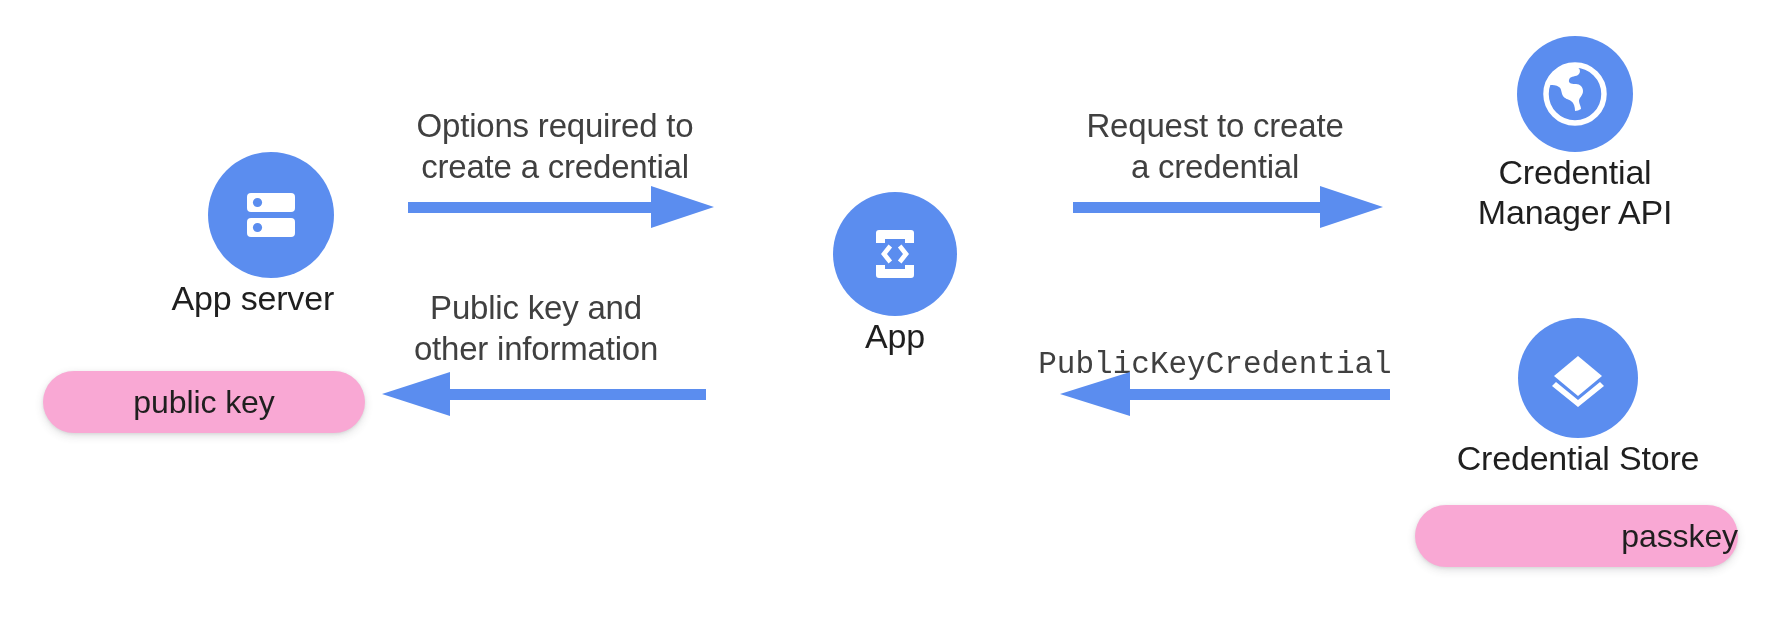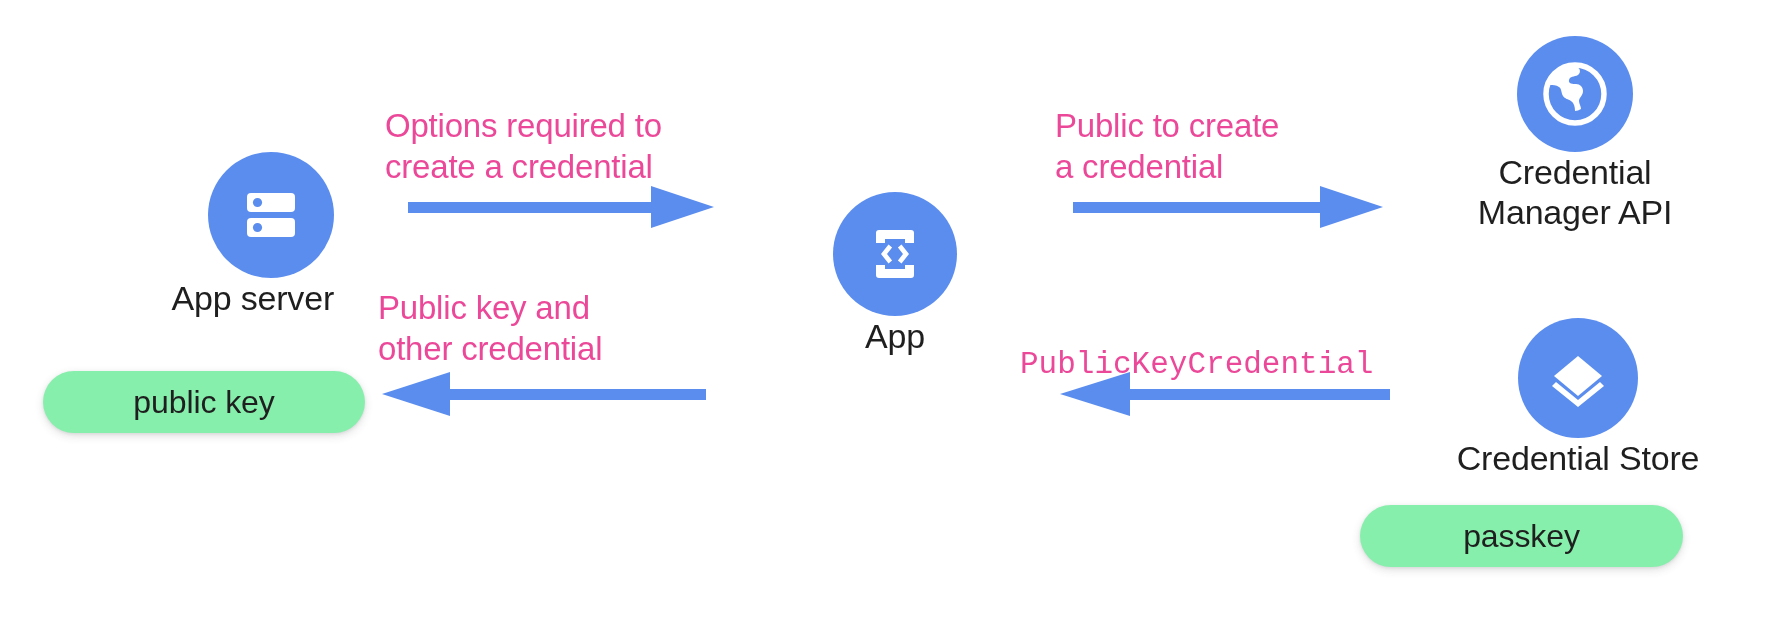--- a/index.html
+++ b/index.html
@@ -41,42 +41,43 @@
     font-size: 34px;
     line-height: 1.18;
     letter-spacing: -0.2px;
     white-space: pre-line;
     font-weight: 400;
   }
 
   
   .pill {
     position: absolute;
-    background: #86efac;
+    background: #f9a8d4;
     border-radius: 999px;
     display: flex;
     align-items: center;
     justify-content: center;
     color: #1f1f1f;
     font-size: 32px;
     letter-spacing: -0.1px;
     box-shadow: 0 3px 9px rgba(60, 64, 67, 0.16),
                 0 1px 3px rgba(60, 64, 67, 0.10);
   }
 
   
   .arrow {
     position: absolute;
     display: block;
   }
 
   
   .edge-label {
     position: absolute;
-    color: #ec4899;
+    text-align: center;
+    color: #404040;
     font-size: 33px;
     line-height: 1.25;
     letter-spacing: -0.2px;
     white-space: pre-line;
   }
   .edge-label.mono {
     font-family: "Liberation Mono", "DejaVu Sans Mono", monospace;
     font-size: 31px;
     letter-spacing: 0px;
     margin-top: 16px;
@@ -105,40 +106,40 @@
 
   <div class="edge-label" style="left:385px; top:105px; width:340px;">Options required to
 create a credential</div>
 
   <svg class="arrow" style="left:408px; top:186px;" width="306" height="42" viewBox="0 0 306 42">
     <rect x="0" y="16" width="252" height="11" fill="#5b8def"></rect>
     <polygon points="243,0 306,21 243,42" fill="#5b8def"></polygon>
   </svg>
 
   <div class="edge-label" style="left:378px; top:287px; width:316px;">Public key and
-other credential</div>
+other information</div>
 
   <svg class="arrow" style="left:382px; top:372px;" width="324" height="44" viewBox="0 0 324 44">
     <rect x="64" y="17" width="260" height="11" fill="#5b8def"></rect>
     <polygon points="0,22 68,0 68,44" fill="#5b8def"></polygon>
   </svg>
 
   <div class="node" style="left:790px; top:192px; width:210px;justify-content:flex-end;">
     <div class="circle" style="width:124px; height:124px;">
       <svg width="64" height="64" viewBox="0 0 64 64" aria-hidden="true">
         <path d="M16 8 h32 a3 3 0 0 1 3 3 v10 h-9 v-4 h-20 v4 h-9 v-10 a3 3 0 0 1 3-3 z" fill="#ffffff"></path>
         <path d="M13 43 h9 v4 h20 v-4 h9 v10 a3 3 0 0 1 -3 3 h-32 a3 3 0 0 1 -3 -3 z" fill="#ffffff"></path>
         <path d="M25.5 22.5 L18 32 l7.5 9.5 l3.6 -2.9 L24 32 l5.1 -6.6 z" fill="#ffffff"></path>
         <path d="M38.5 22.5 L46 32 l-7.5 9.5 l-3.6 -2.9 L40 32 l-5.1 -6.6 z" fill="#ffffff"></path>
       </svg>
     </div>
     <div class="node-label">App</div>
   </div>
 
-  <div class="edge-label" style="left:1055px; top:105px; width:320px;">Public to create
+  <div class="edge-label" style="left:1055px; top:105px; width:320px;">Request to create
 a credential</div>
 
   <svg class="arrow" style="left:1073px; top:186px;" width="310" height="42" viewBox="0 0 310 42">
     <rect x="0" y="16" width="256" height="11" fill="#5b8def"></rect>
     <polygon points="247,0 310,21 247,42" fill="#5b8def"></polygon>
   </svg>
 
   <div class="edge-label mono" style="left:1020px; top:330px; width:390px;">PublicKeyCredential</div>
 
   <svg class="arrow" style="left:1060px; top:372px;" width="330" height="44" viewBox="0 0 330 44">
@@ -172,17 +173,17 @@
   <div class="node" style="left:1443px; top:318px; width:270px;">
     <div class="circle" style="width:120px; height:120px;">
       <svg width="68" height="68" viewBox="0 0 68 68" aria-hidden="true">
         <polygon points="34,12 58,32 34,52 10,32" fill="#ffffff"></polygon>
         <path d="M12 38 L34 56 L56 38 L60 42 L34 63 L8 42 z" fill="#ffffff"></path>
       </svg>
     </div>
     <div class="node-label">Credential Store</div>
   </div>
 
-  <div class="pill" style="left:1360px; top:505px; width:323px; height:62px;">
+  <div class="pill" style="left:1415px; top:505px; width:323px; height:62px;justify-content:flex-end;">
     <span>passkey</span>
   </div>
 
 </div>
 
 </body></html>

